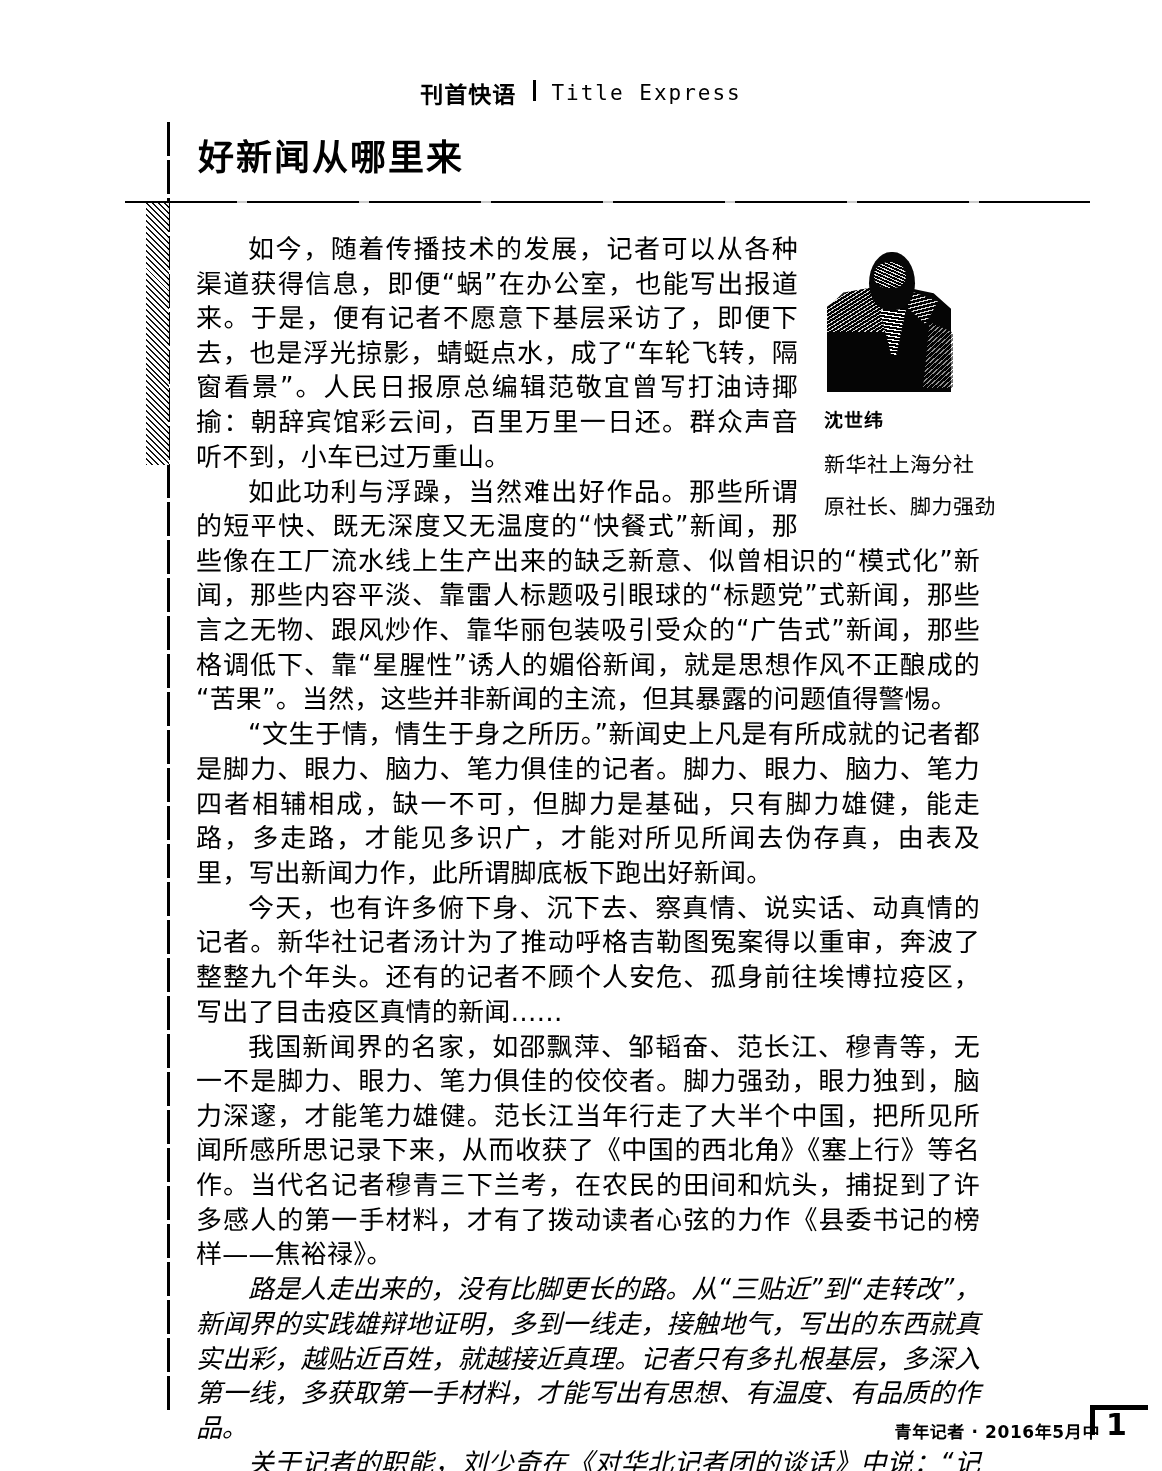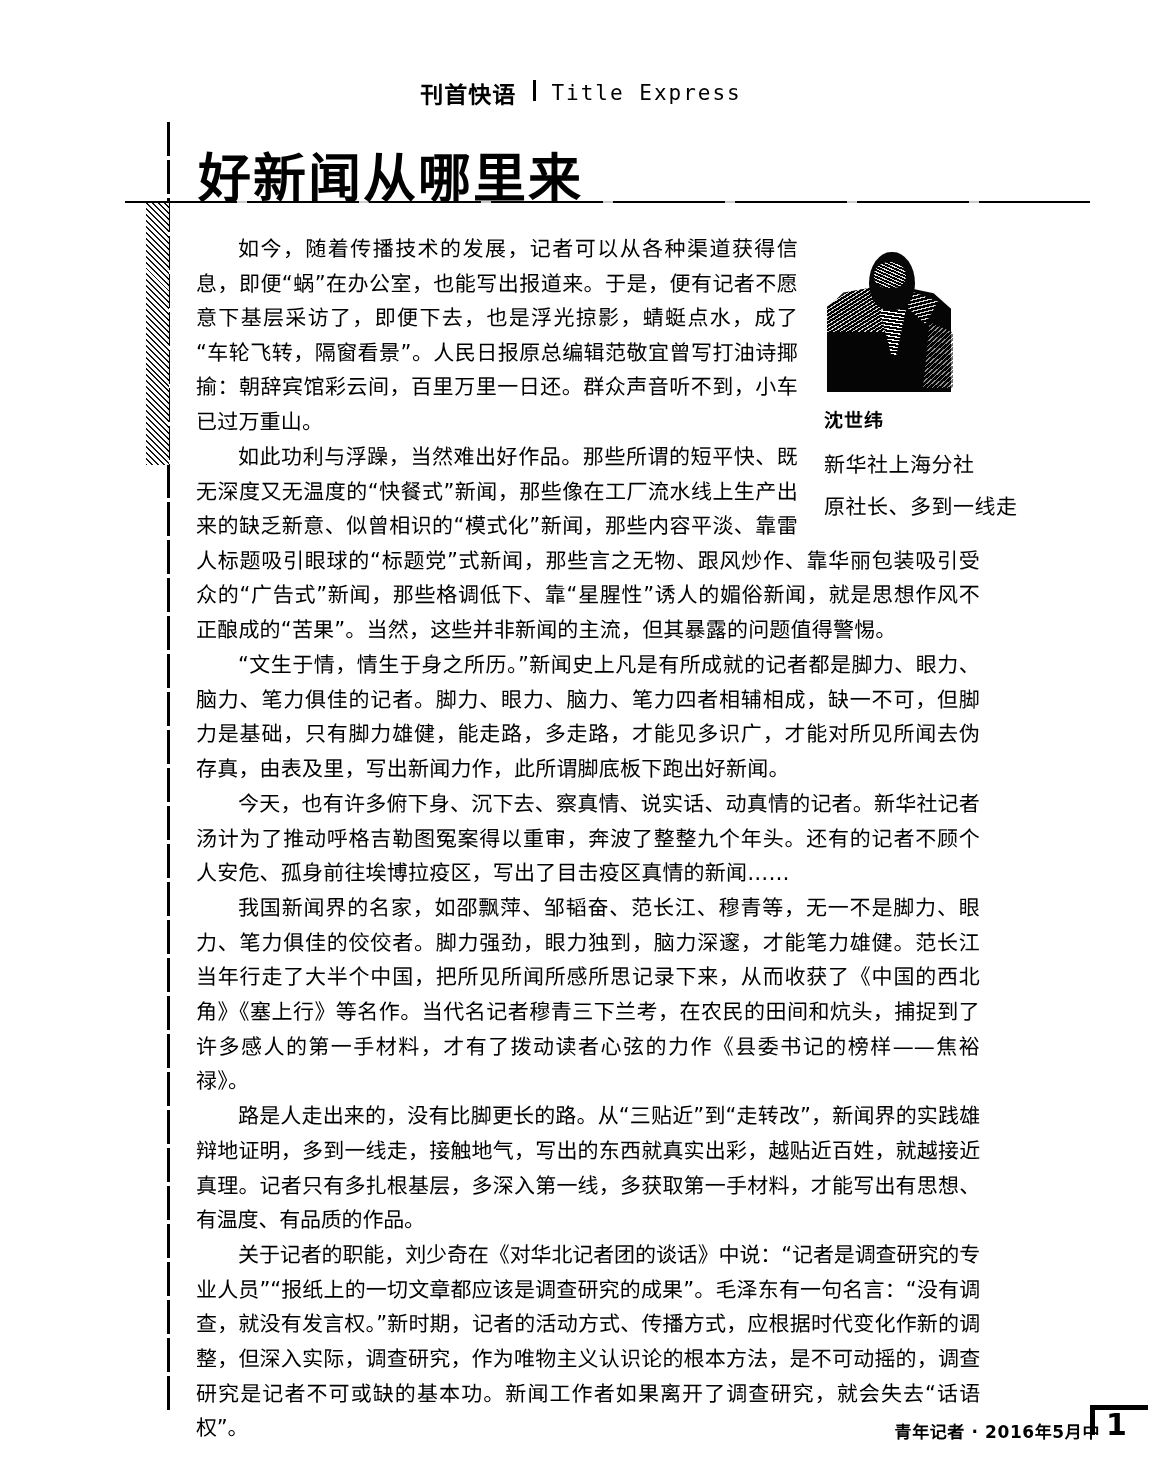--- a/index.html
+++ b/index.html
@@ -71,21 +71,21 @@
       #000 0px, #000 34px,
       rgba(0,0,0,0) 34px, rgba(0,0,0,0) 38px
     );
   }
   .page-title {
     position: absolute;
     left: 198px;
     top: 116px;
     font-family: "DejaVu Sans", "Liberation Sans", sans-serif;
     font-weight: bold;
-    font-size: 53px;
+    font-size: 36px;
     letter-spacing: 2px;
     line-height: 1;
     white-space: nowrap;
   }
   .title-rule-h {
     position: absolute;
     left: 125px;
     top: 201px;
     width: 965px;
     height: 2px;
@@ -112,30 +112,31 @@
 
   
   .article {
     position: absolute;
     left: 196px;
     top: 232px;
     width: 784px;
   }
   .para {
     font-family: "DejaVu Sans", "Liberation Sans", sans-serif;
-    font-size: 21px;
+    font-size: 26px;
     line-height: 34.6px;
     text-align: justify;
     text-justify: inter-character;
     text-indent: 2em;
     margin: 0 0 0.5px 0;
     letter-spacing: 0.2px;
   }
   .para.tight {
     letter-spacing: -0.2px;
+    font-style: italic;
   }
 
   
   .para-wrap-photo {
     clear: none;
   }
 
   
   .author-block {
     float: right;
@@ -310,21 +311,21 @@
         <div class="suit"></div>
         <div class="shoulder-tex"></div>
         <div class="arm-tex"></div>
         <div class="collar"></div>
         <div class="shirt"></div>
         <div class="head"></div>
         <div class="face-hl"></div>
       </div>
       <div class="author-name">沈世纬</div>
       <div class="author-affil">新华社上海分社</div>
-      <div class="author-affil">原社长、多到一线走</div>
+      <div class="author-affil">原社长、脚力强劲</div>
     </div>
 
     <p class="para">如今，随着传播技术的发展，记者可以从各种渠道获得信息，即便“蜗”在办公室，也能写出报道来。于是，便有记者不愿意下基层采访了，即便下去，也是浮光掠影，蜻蜓点水，成了“车轮飞转，隔窗看景”。人民日报原总编辑范敬宜曾写打油诗揶揄：朝辞宾馆彩云间，百里万里一日还。群众声音听不到，小车已过万重山。</p>
     <p class="para">如此功利与浮躁，当然难出好作品。那些所谓的短平快、既无深度又无温度的“快餐式”新闻，那些像在工厂流水线上生产出来的缺乏新意、似曾相识的“模式化”新闻，那些内容平淡、靠雷人标题吸引眼球的“标题党”式新闻，那些言之无物、跟风炒作、靠华丽包装吸引受众的“广告式”新闻，那些格调低下、靠“星腥性”诱人的媚俗新闻，就是思想作风不正酿成的“苦果”。当然，这些并非新闻的主流，但其暴露的问题值得警惕。</p>
     <p class="para">“文生于情，情生于身之所历。”新闻史上凡是有所成就的记者都是脚力、眼力、脑力、笔力俱佳的记者。脚力、眼力、脑力、笔力四者相辅相成，缺一不可，但脚力是基础，只有脚力雄健，能走路，多走路，才能见多识广，才能对所见所闻去伪存真，由表及里，写出新闻力作，此所谓脚底板下跑出好新闻。</p>
     <p class="para">今天，也有许多俯下身、沉下去、察真情、说实话、动真情的记者。新华社记者汤计为了推动呼格吉勒图冤案得以重审，奔波了整整九个年头。还有的记者不顾个人安危、孤身前往埃博拉疫区，写出了目击疫区真情的新闻……</p>
     <p class="para">我国新闻界的名家，如邵飘萍、邹韬奋、范长江、穆青等，无一不是脚力、眼力、笔力俱佳的佼佼者。脚力强劲，眼力独到，脑力深邃，才能笔力雄健。范长江当年行走了大半个中国，把所见所闻所感所思记录下来，从而收获了《中国的西北角》《塞上行》等名作。当代名记者穆青三下兰考，在农民的田间和炕头，捕捉到了许多感人的第一手材料，才有了拨动读者心弦的力作《县委书记的榜样——焦裕禄》。</p>
     <p class="para tight">路是人走出来的，没有比脚更长的路。从“三贴近”到“走转改”，新闻界的实践雄辩地证明，多到一线走，接触地气，写出的东西就真实出彩，越贴近百姓，就越接近真理。记者只有多扎根基层，多深入第一线，多获取第一手材料，才能写出有思想、有温度、有品质的作品。</p>
     <p class="para tight para-wrap-photo">关于记者的职能，刘少奇在《对华北记者团的谈话》中说：“记者是调查研究的专业人员”“报纸上的一切文章都应该是调查研究的成果”。毛泽东有一句名言：“没有调查，就没有发言权。”新时期，记者的活动方式、传播方式，应根据时代变化作新的调整，但深入实际，调查研究，作为唯物主义认识论的根本方法，是不可动摇的，调查研究是记者不可或缺的基本功。新闻工作者如果离开了调查研究，就会失去“话语权”。</p>
   </div>

